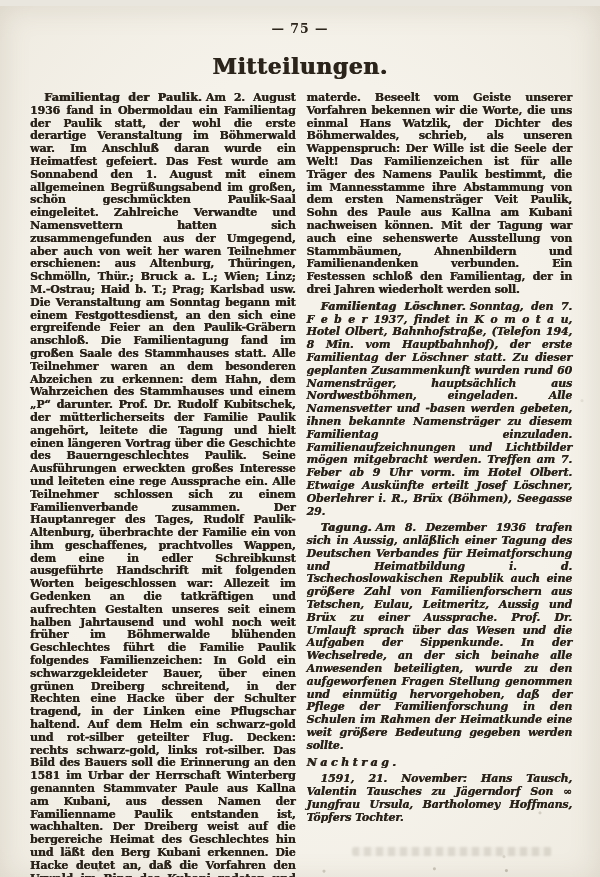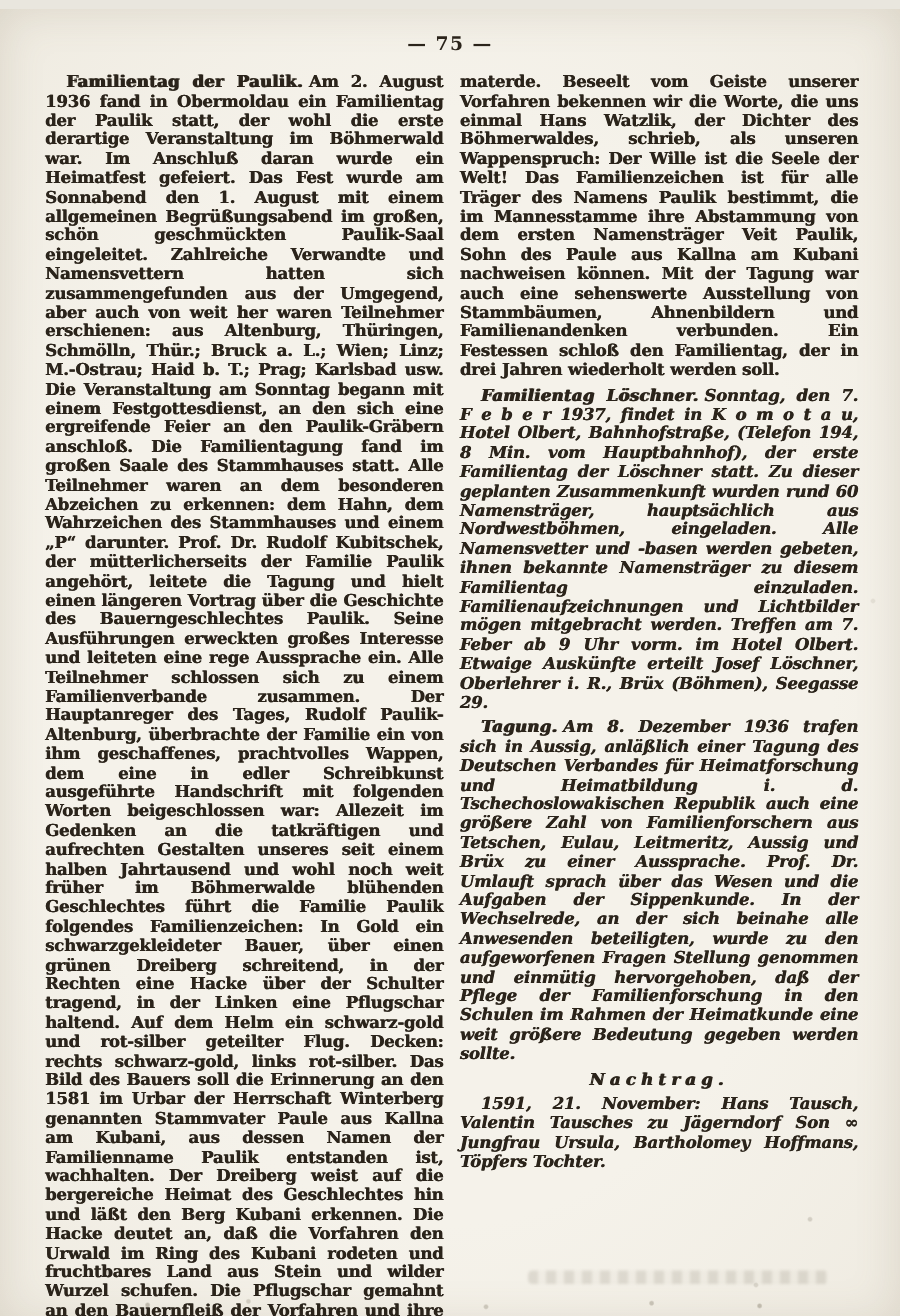--- a/index.html
+++ b/index.html
@@ -59,21 +59,21 @@
     padding-right:4px;
   }
   .section-heading{
     margin-top:9px;
     text-align:justify;
     text-align-last:center;
     text-shadow:.8px 0 0 currentColor;
   }
   .subheading{
     margin-top:3px;
-    text-align:center;
+    text-align:left;
     text-indent:0;
     letter-spacing:3.5px;
     text-shadow:.7px 0 0 currentColor;
   }
   .entry{margin-top:4px;text-indent:14px;}
   .bleed-smudge{
     position:absolute;
     left:352px;top:841px;
     width:200px;height:9px;
     background:
@@ -96,20 +96,21 @@
     filter:blur(.4px);
   }
 </style>
 </head>
 <body>
 
 <div class="page">
 
   <div class="page-number">— 75 —</div>
 
+  <div class="page-title">Mitteilungen.</div>
 
   <div class="columns">
 
     <div class="col">
       <p class="para indent"><span class="lead">Familientag der Paulik.</span><span>Am 2. August 1936 fand in Obermoldau ein Familientag der Paulik statt, der wohl die erste derartige Veranstaltung im Böhmerwald war. Im Anschluß daran wurde ein Heimatfest gefeiert. Das Fest wurde am Sonnabend den 1. August mit einem allgemeinen Begrüßungsabend im großen, schön geschmückten Paulik-Saal eingeleitet. Zahlreiche Verwandte und Namensvettern hatten sich zusammengefunden aus der Umgegend, aber auch von weit her waren Teilnehmer erschienen: aus Altenburg, Thüringen, Schmölln, Thür.; Bruck a. L.; Wien; Linz; M.-Ostrau; Haid b. T.; Prag; Karlsbad usw. Die Veranstaltung am Sonntag begann mit einem Festgottesdienst, an den sich eine ergreifende Feier an den Paulik-Gräbern anschloß. Die Familientagung fand im großen Saale des Stammhauses statt. Alle Teilnehmer waren an dem besonderen Abzeichen zu erkennen: dem Hahn, dem Wahrzeichen des Stammhauses und einem „P“ darunter. Prof. Dr. Rudolf Kubitschek, der mütterlicherseits der Familie Paulik angehört, leitete die Tagung und hielt einen längeren Vortrag über die Geschichte des Bauerngeschlechtes Paulik. Seine Ausführungen erweckten großes Interesse und leiteten eine rege Aussprache ein. Alle Teilnehmer schlossen sich zu einem Familienverbande zusammen. Der Hauptanreger des Tages, Rudolf Paulik-Altenburg, überbrachte der Familie ein von ihm geschaffenes, prachtvolles Wappen, dem eine in edler Schreibkunst ausgeführte Handschrift mit folgenden Worten beigeschlossen war: Allezeit im Gedenken an die tatkräftigen und aufrechten Gestalten unseres seit einem halben Jahrtausend und wohl noch weit früher im Böhmerwalde blühenden Geschlechtes führt die Familie Paulik folgendes Familienzeichen: In Gold ein schwarzgekleideter Bauer, über einen grünen Dreiberg schreitend, in der Rechten eine Hacke über der Schulter tragend, in der Linken eine Pflugschar haltend. Auf dem Helm ein schwarz-gold und rot-silber geteilter Flug. Decken: rechts schwarz-gold, links rot-silber. Das Bild des Bauers soll die Erinnerung an den 1581 im Urbar der Herrschaft Winterberg genannten Stammvater Paule aus Kallna am Kubani, aus dessen Namen der Familienname Paulik entstanden ist, wachhalten. Der Dreiberg weist auf die bergereiche Heimat des Geschlechtes hin und läßt den Berg Kubani erkennen. Die Hacke deutet an, daß die Vorfahren den Urwald im Ring des Kubani rodeten und fruchtbares Land aus Stein und wilder Wurzel schufen. Die Pflugschar gemahnt an den Bauernfleiß der Vorfahren und ihre Seßhaftigkeit in der Hei-</span></p>
     </div>
 
     <div class="col">
       <p class="para">materde. Beseelt vom Geiste unserer Vorfahren bekennen wir die Worte, die uns einmal Hans Watzlik, der Dichter des Böhmerwaldes, schrieb, als unseren Wappenspruch: Der Wille ist die Seele der Welt! Das Familienzeichen ist für alle Träger des Namens Paulik bestimmt, die im Mannesstamme ihre Abstammung von dem ersten Namensträger Veit Paulik, Sohn des Paule aus Kallna am Kubani nachweisen können. Mit der Tagung war auch eine sehenswerte Ausstellung von Stammbäumen, Ahnenbildern und Familienandenken verbunden. Ein Festessen schloß den Familientag, der in drei Jahren wiederholt werden soll.</p>
 

